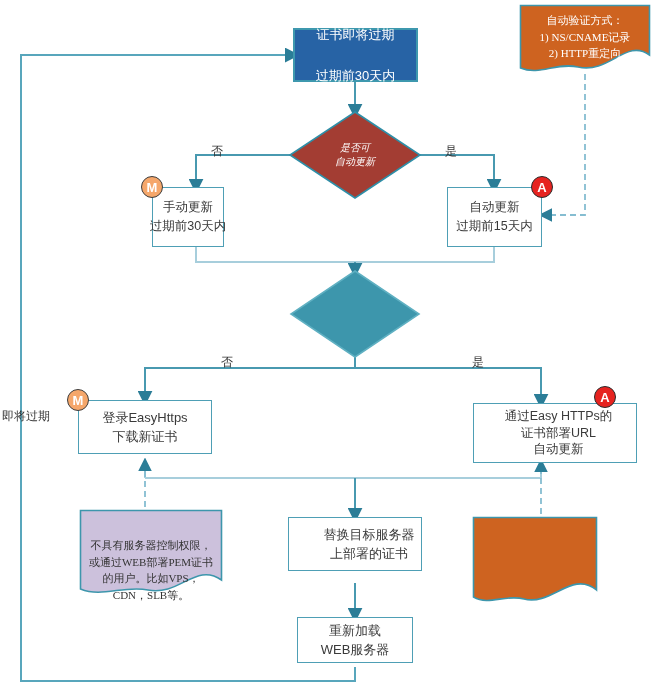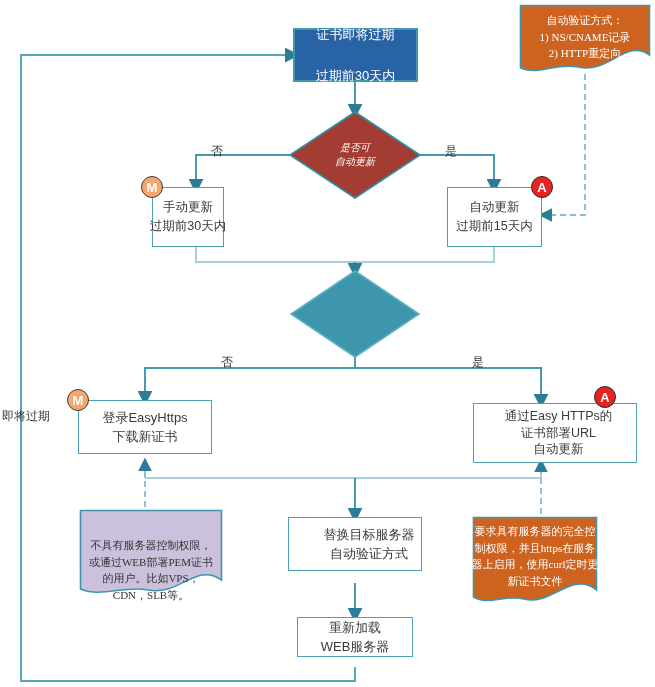--- a/index.html
+++ b/index.html
@@ -109,47 +109,41 @@
     <div class="tline">通过Easy HTTPs的</div>
     <div class="tline">证书部署URL</div>
     <div class="tline">自动更新</div>
   </div>
   <div class="badge badge-a" style="left:594px;top:386px;">
     <span>A</span>
   </div>
 
   <div class="box" style="left:288px;top:517px;width:134px;height:54px;font-size:13px;padding-left:28px;">
     <div class="tline">替换目标服务器</div>
-    <div class="tline">自动验证方式</div>
+    <div class="tline">上部署的证书</div>
   </div>
 
-  <div class="box" style="left:297px;top:617px;width:116px;height:40px;font-size:13px;">
+  <div class="box" style="left:297px;top:617px;width:116px;height:46px;font-size:13px;">
     <div class="tline">重新加载</div>
     <div class="tline">WEB服务器</div>
   </div>
 
   <div class="note-text note-orange-text" style="left:524px;top:12px;width:122px;">
     <div class="tline">自动验证方式：</div>
     <div class="tline">1) NS/CNAME记录</div>
     <div class="tline">2) HTTP重定向</div>
   </div>
 
   <div class="note-text note-purple-text" style="left:84px;top:515px;width:134px;margin-top:22px;">
     <div class="tline">不具有服务器控制权限，</div>
     <div class="tline">或通过WEB部署PEM证书</div>
     <div class="tline">的用户。比如VPS，</div>
     <div class="tline">CDN，SLB等。</div>
   </div>
 
-  <div class="note-text note-orange-text" style="left:476px;top:523px;width:118px;">
-    <div class="tline">要求具有服务器的完全控</div>
-    <div class="tline">制权限，并且https在服务</div>
-    <div class="tline">器上启用，使用curl定时更</div>
-    <div class="tline">新证书文件</div>
-  </div>
 
   <div class="lbl" style="left:211px;top:143px;">否</div>
   <div class="lbl" style="left:445px;top:143px;">是</div>
   <div class="lbl" style="left:221px;top:354px;">否</div>
   <div class="lbl" style="left:472px;top:354px;">是</div>
   <div class="lbl" style="left:2px;top:408px;">即将过期</div>
 
 </div>
 
 </body></html>

